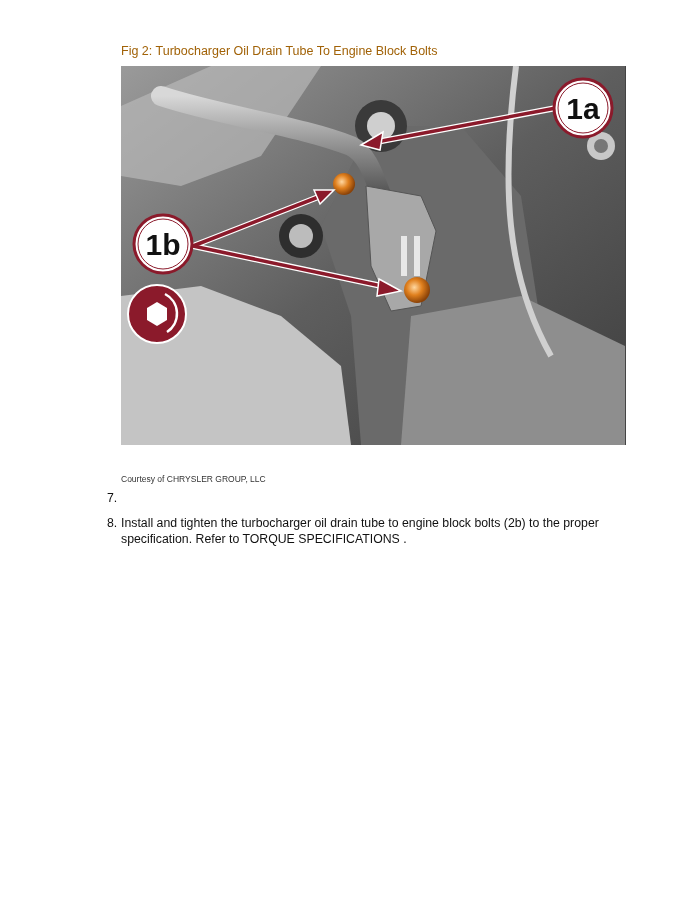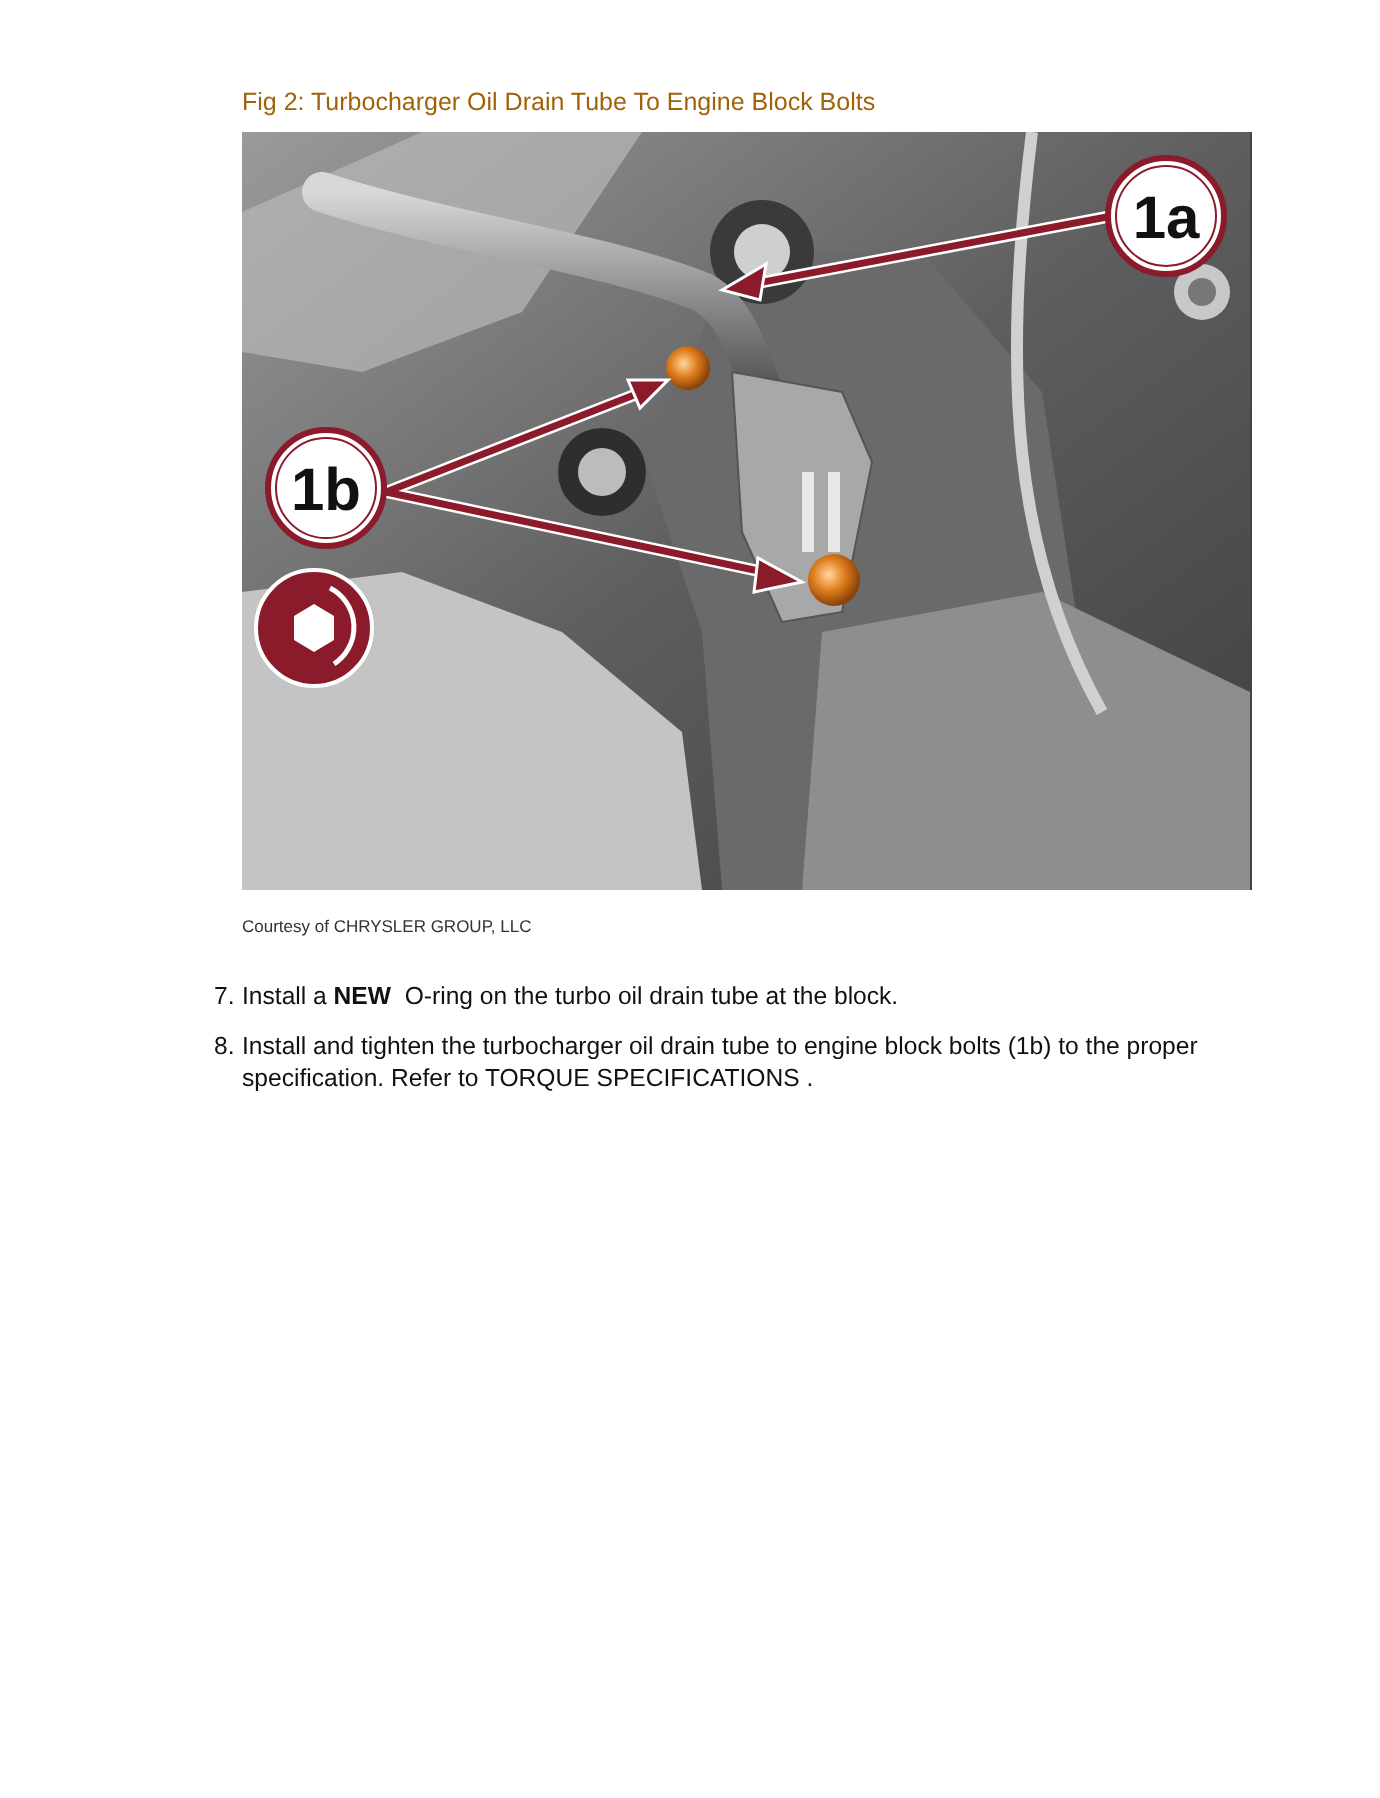--- a/index.html
+++ b/index.html
@@ -2,21 +2,21 @@
 <html><head>
 <meta charset="utf-8">
 <style>
   html, body { margin:0; padding:0; background:#ffffff; }
   body { width:690px; height:899px; position:relative; overflow:hidden;
          font-family:"Liberation Sans", sans-serif; color:#111; }
   .fig-title { position:absolute; left:121px; top:44px; font-size:12.5px; color:#a16207; }
   .figure { position:absolute; left:121px; top:66px; width:504px; height:379px;
             background:#c4b5fd; overflow:hidden; border-right:1px solid #444; }
   .figure svg { display:block; }
-  .credit { position:absolute; left:121px; top:458px; font-size:8.5px; color:#333; }
+  .credit { position:absolute; left:121px; top:474px; font-size:8.5px; color:#333; }
   .steps { position:absolute; left:107px; top:490px; width:520px; font-size:12.3px; line-height:16px; color:#111; }
   .step { display:flex; margin-bottom:9px; }
   .step-num { width:14px; flex:none; }
   .step-text b { font-weight:bold; }
 </style>
 </head>
 <body>
 
 <div class="fig-title">Fig 2: Turbocharger Oil Drain Tube To Engine Block Bolts</div>
 
@@ -95,19 +95,18 @@
       <path d="M44 228 A22 22 0 0 1 46 266" stroke="#ffffff" stroke-width="2.5" fill="none"></path>
     </g>
   </svg>
 </div>
 
 <div class="credit">Courtesy of CHRYSLER GROUP, LLC</div>
 
 <div class="steps">
   <div class="step">
     <span class="step-num">7.</span>
-    <span class="step-text"><span>Install a </span><b>NEW</b><span style="white-space:pre">  O-ring on the turbo oil drain tube at the block.</span></span>
   </div>
   <div class="step">
     <span class="step-num">8.</span>
-    <span class="step-text">Install and tighten the turbocharger oil drain tube to engine block bolts (1b) to the proper specification. Refer to TORQUE SPECIFICATIONS .</span>
+    <span class="step-text">Install and tighten the turbocharger oil drain tube to engine block bolts (2b) to the proper specification. Refer to TORQUE SPECIFICATIONS .</span>
   </div>
 </div>
 
 </body></html>

